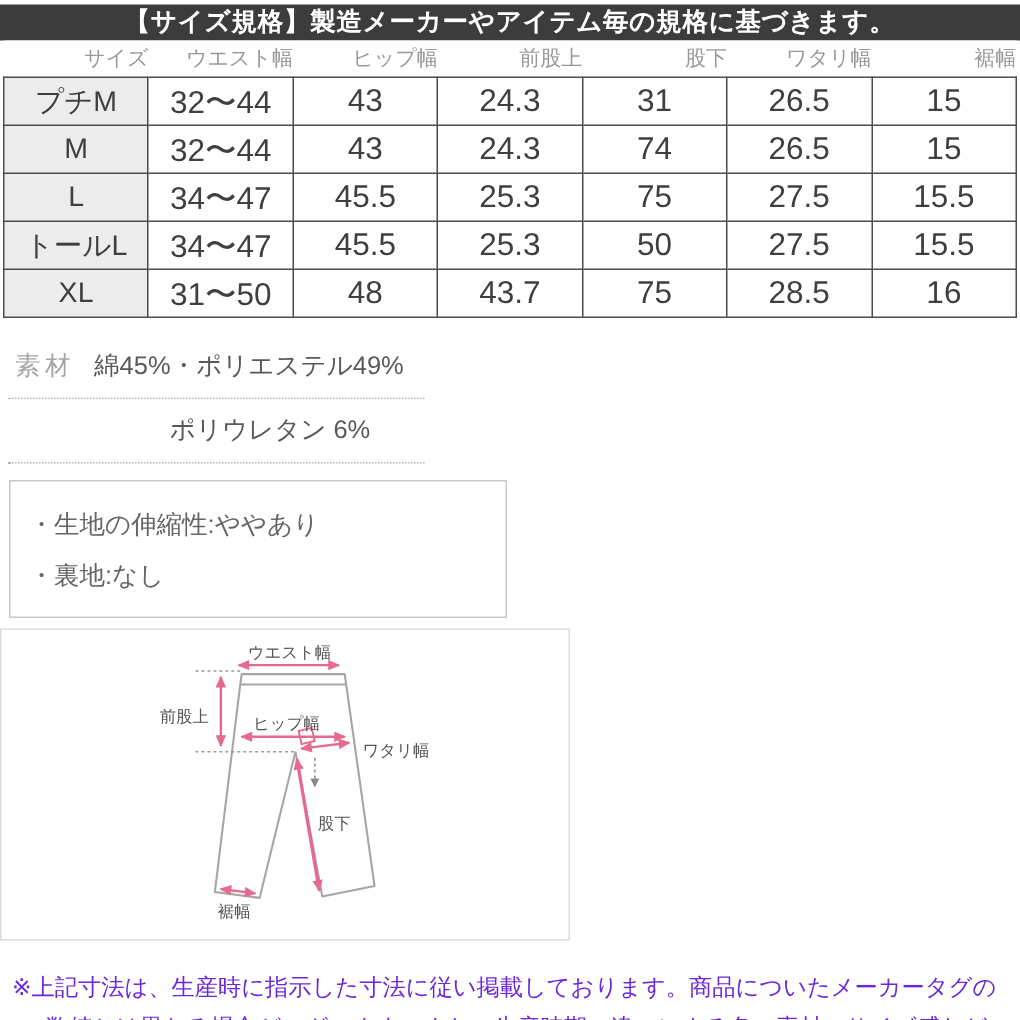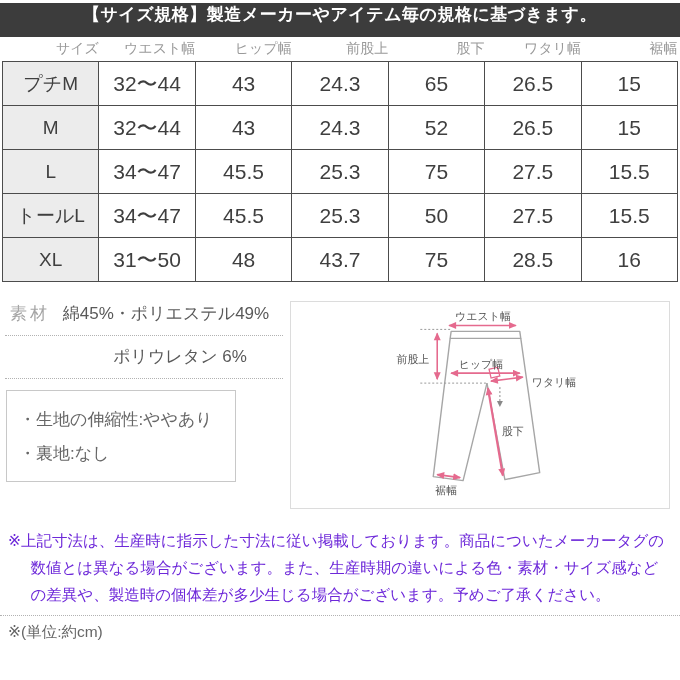--- a/index.html
+++ b/index.html
@@ -8,21 +8,21 @@
     width: 680px; height: 680px;
     background: #fff;
     font-family: "Liberation Sans", "DejaVu Sans", sans-serif;
     overflow: hidden;
     color: #404040;
   }
 
   
   .title-bar {
     margin-top: 3px;
-    height: 34px; line-height: 24px;
+    height: 24px; line-height: 24px;
     background: var(--title-bar-bg, #3c3c3c);
     color: #fff;
     font-size: 17px; font-weight: bold;
     text-align: center;
     letter-spacing: 0.5px;
   }
 
   
   table.size-table {
     width: 676px;
@@ -35,45 +35,45 @@
     background: #fff;
     color: #999;
     font-weight: normal;
     font-size: 14px;
     height: 23px;
     padding: 3px 0 3px 0;
     text-align: right;
   }
   table.size-table tbody td {
     border: 1px solid var(--table-border, #4c4c4c);
-    height: 44px;
+    height: 32px;
     text-align: center;
     vertical-align: middle;
     font-size: 21px;
     color: #3f3f3f;
   }
   table.size-table tbody td.size-cell {
     background: var(--size-column-bg, #ececec);
     font-size: 19px;
   }
 
   
-  .lower { display: flex; margin-top: 12px; }
+  .lower { display: flex; margin-top: 12px; flex-direction: column; }
   .left-col { width: 290px; flex: none; }
   .mat-row {
     padding: 8px 0 10px 10px;
     font-size: 17px;
     color: #595959;
   }
   .mat-label { color: #a5a5a5; letter-spacing: 3px; margin-right: 8px; }
   .mat-row2 { padding: 9px 0 10px 70px; text-align: center; }
   .dotted-sep { border-bottom: 1px dotted #b2b2b2; width: 278px; margin-left: 5px; height: 0; }
   .props-box {
     margin: 11px 0 0 6px;
-    width: 230px;
+    width: 332px;
     border: 1px solid #c8c8c8;
     padding: 12px 6px 10px 12px;
   }
   .prop-line { font-size: 17px; line-height: 34px; color: #666; white-space: nowrap; }
 
   .diagram-box {
     flex: none;
     margin-top: 7px;
     width: 380px; height: 208px;
     border: 1px solid #dcdcdc;
@@ -115,30 +115,30 @@
         <th>ワタリ幅</th>
         <th>裾幅</th>
       </tr>
   </thead>
   <tbody>
       <tr>
         <td class="size-cell">プチM</td>
         <td>32〜44</td>
         <td>43</td>
         <td>24.3</td>
-        <td>65</td>
+        <td>31</td>
         <td>26.5</td>
         <td>15</td>
       </tr>
       <tr>
         <td class="size-cell">M</td>
         <td>32〜44</td>
         <td>43</td>
         <td>24.3</td>
-        <td>52</td>
+        <td>74</td>
         <td>26.5</td>
         <td>15</td>
       </tr>
       <tr>
         <td class="size-cell">L</td>
         <td>34〜47</td>
         <td>45.5</td>
         <td>25.3</td>
         <td>75</td>
         <td>27.5</td>

